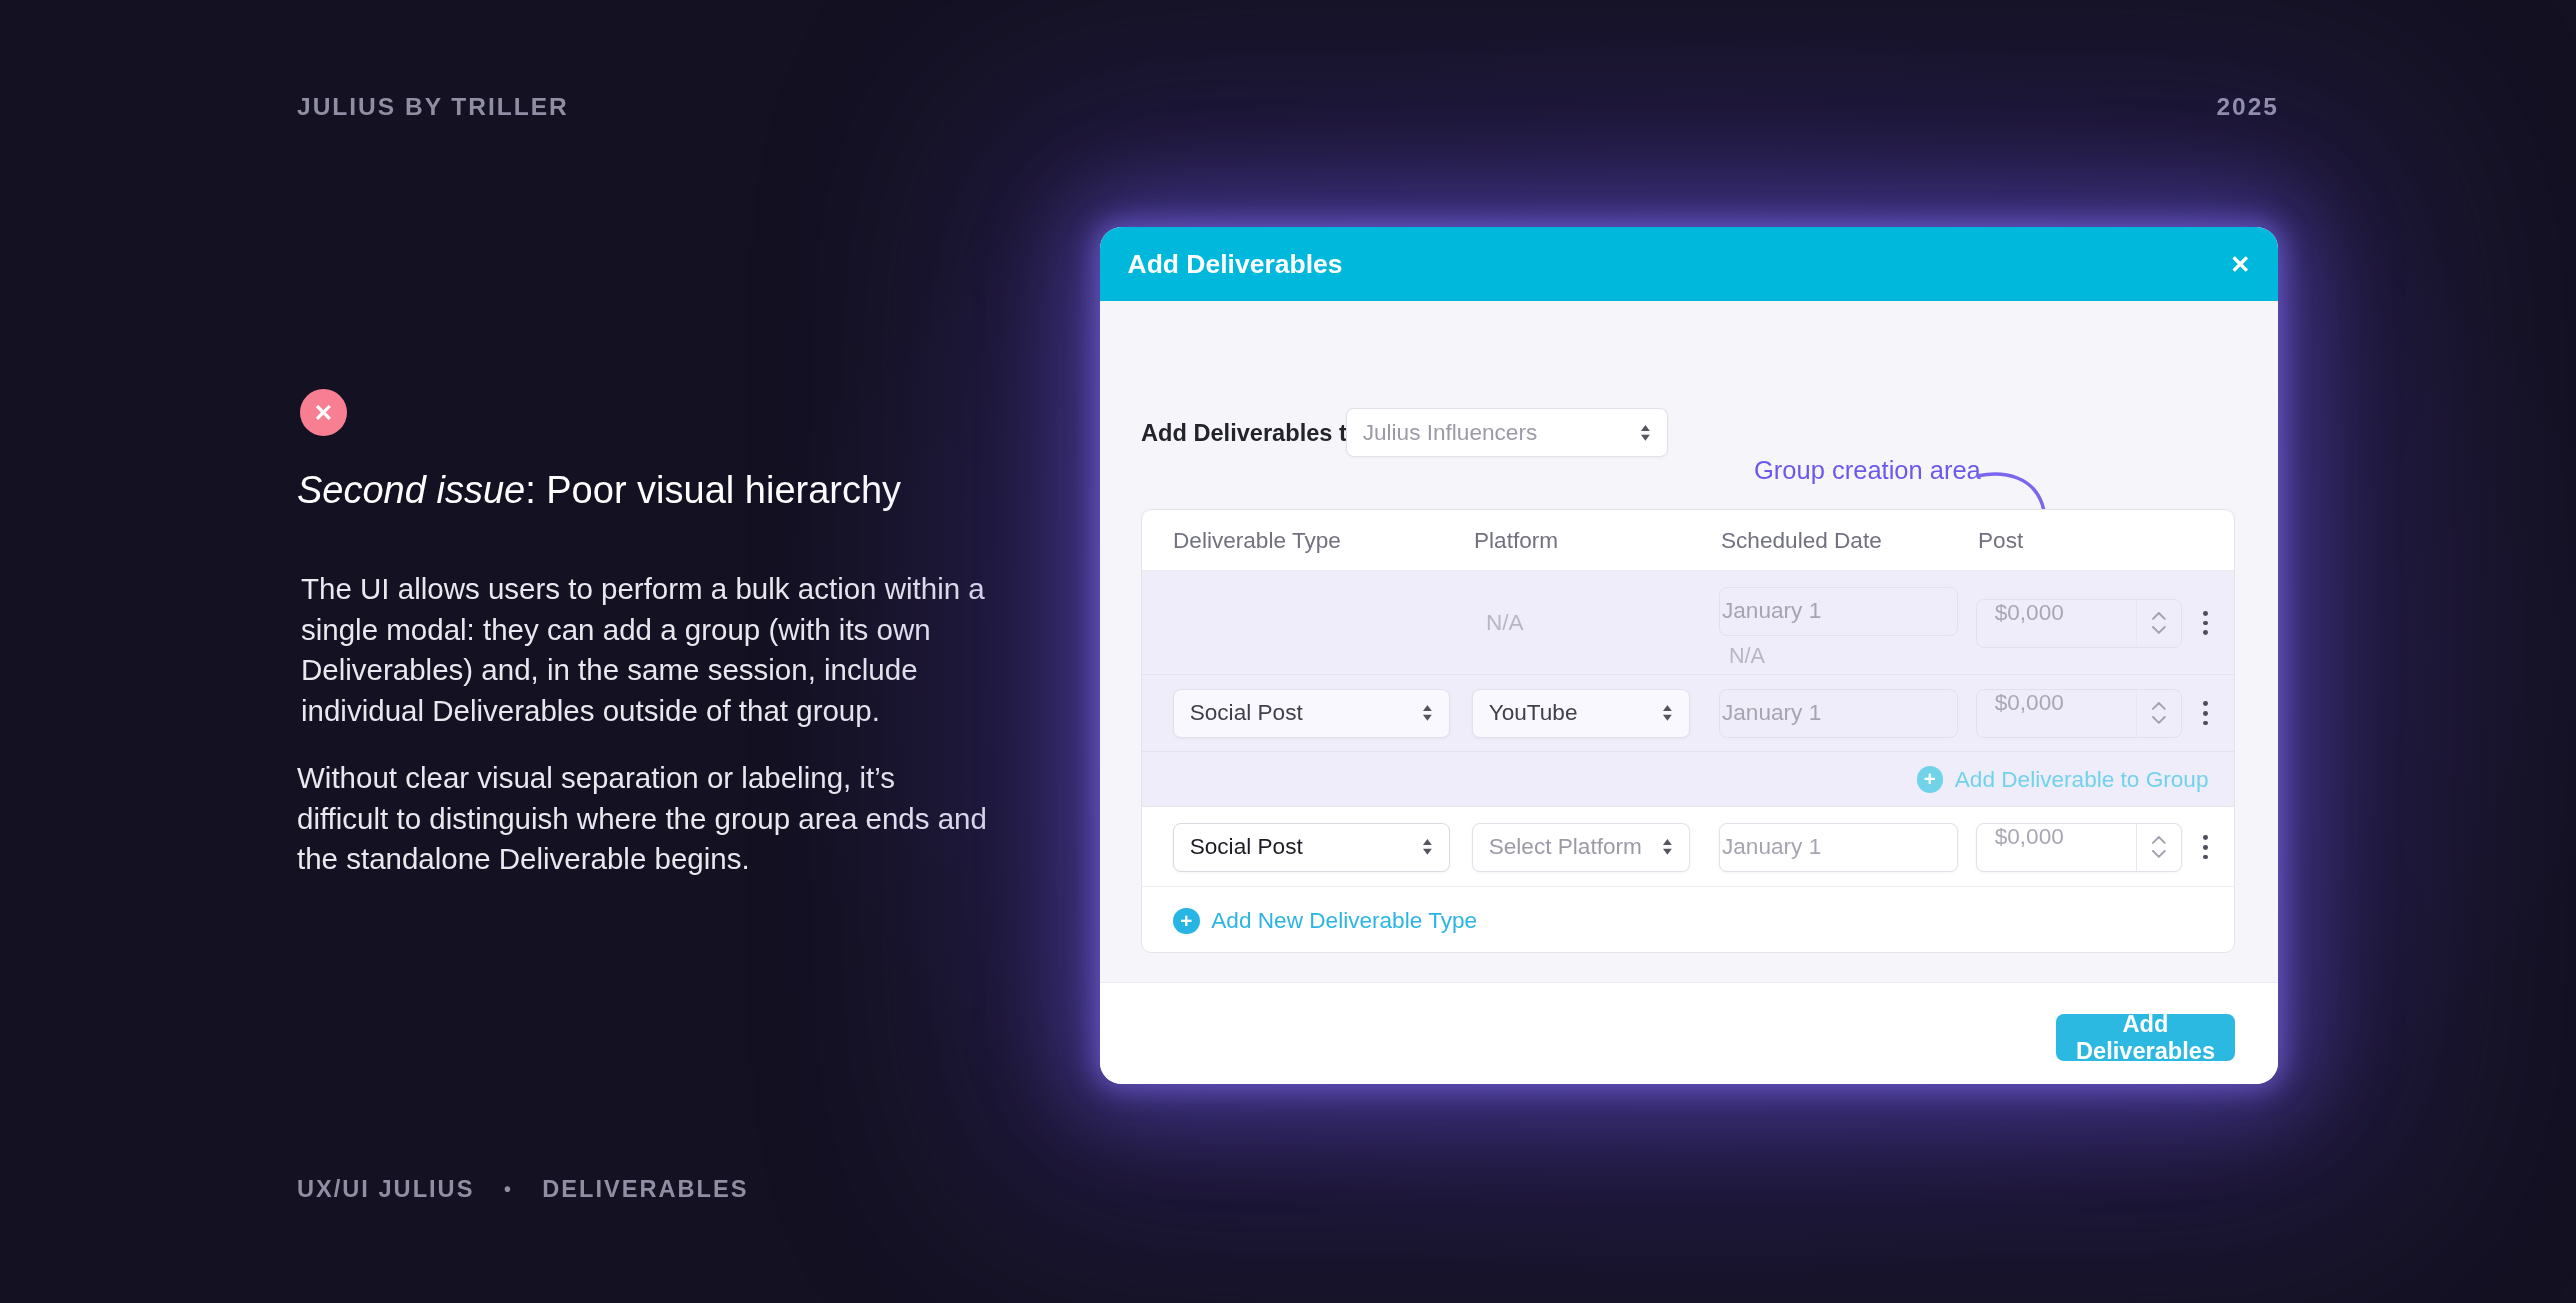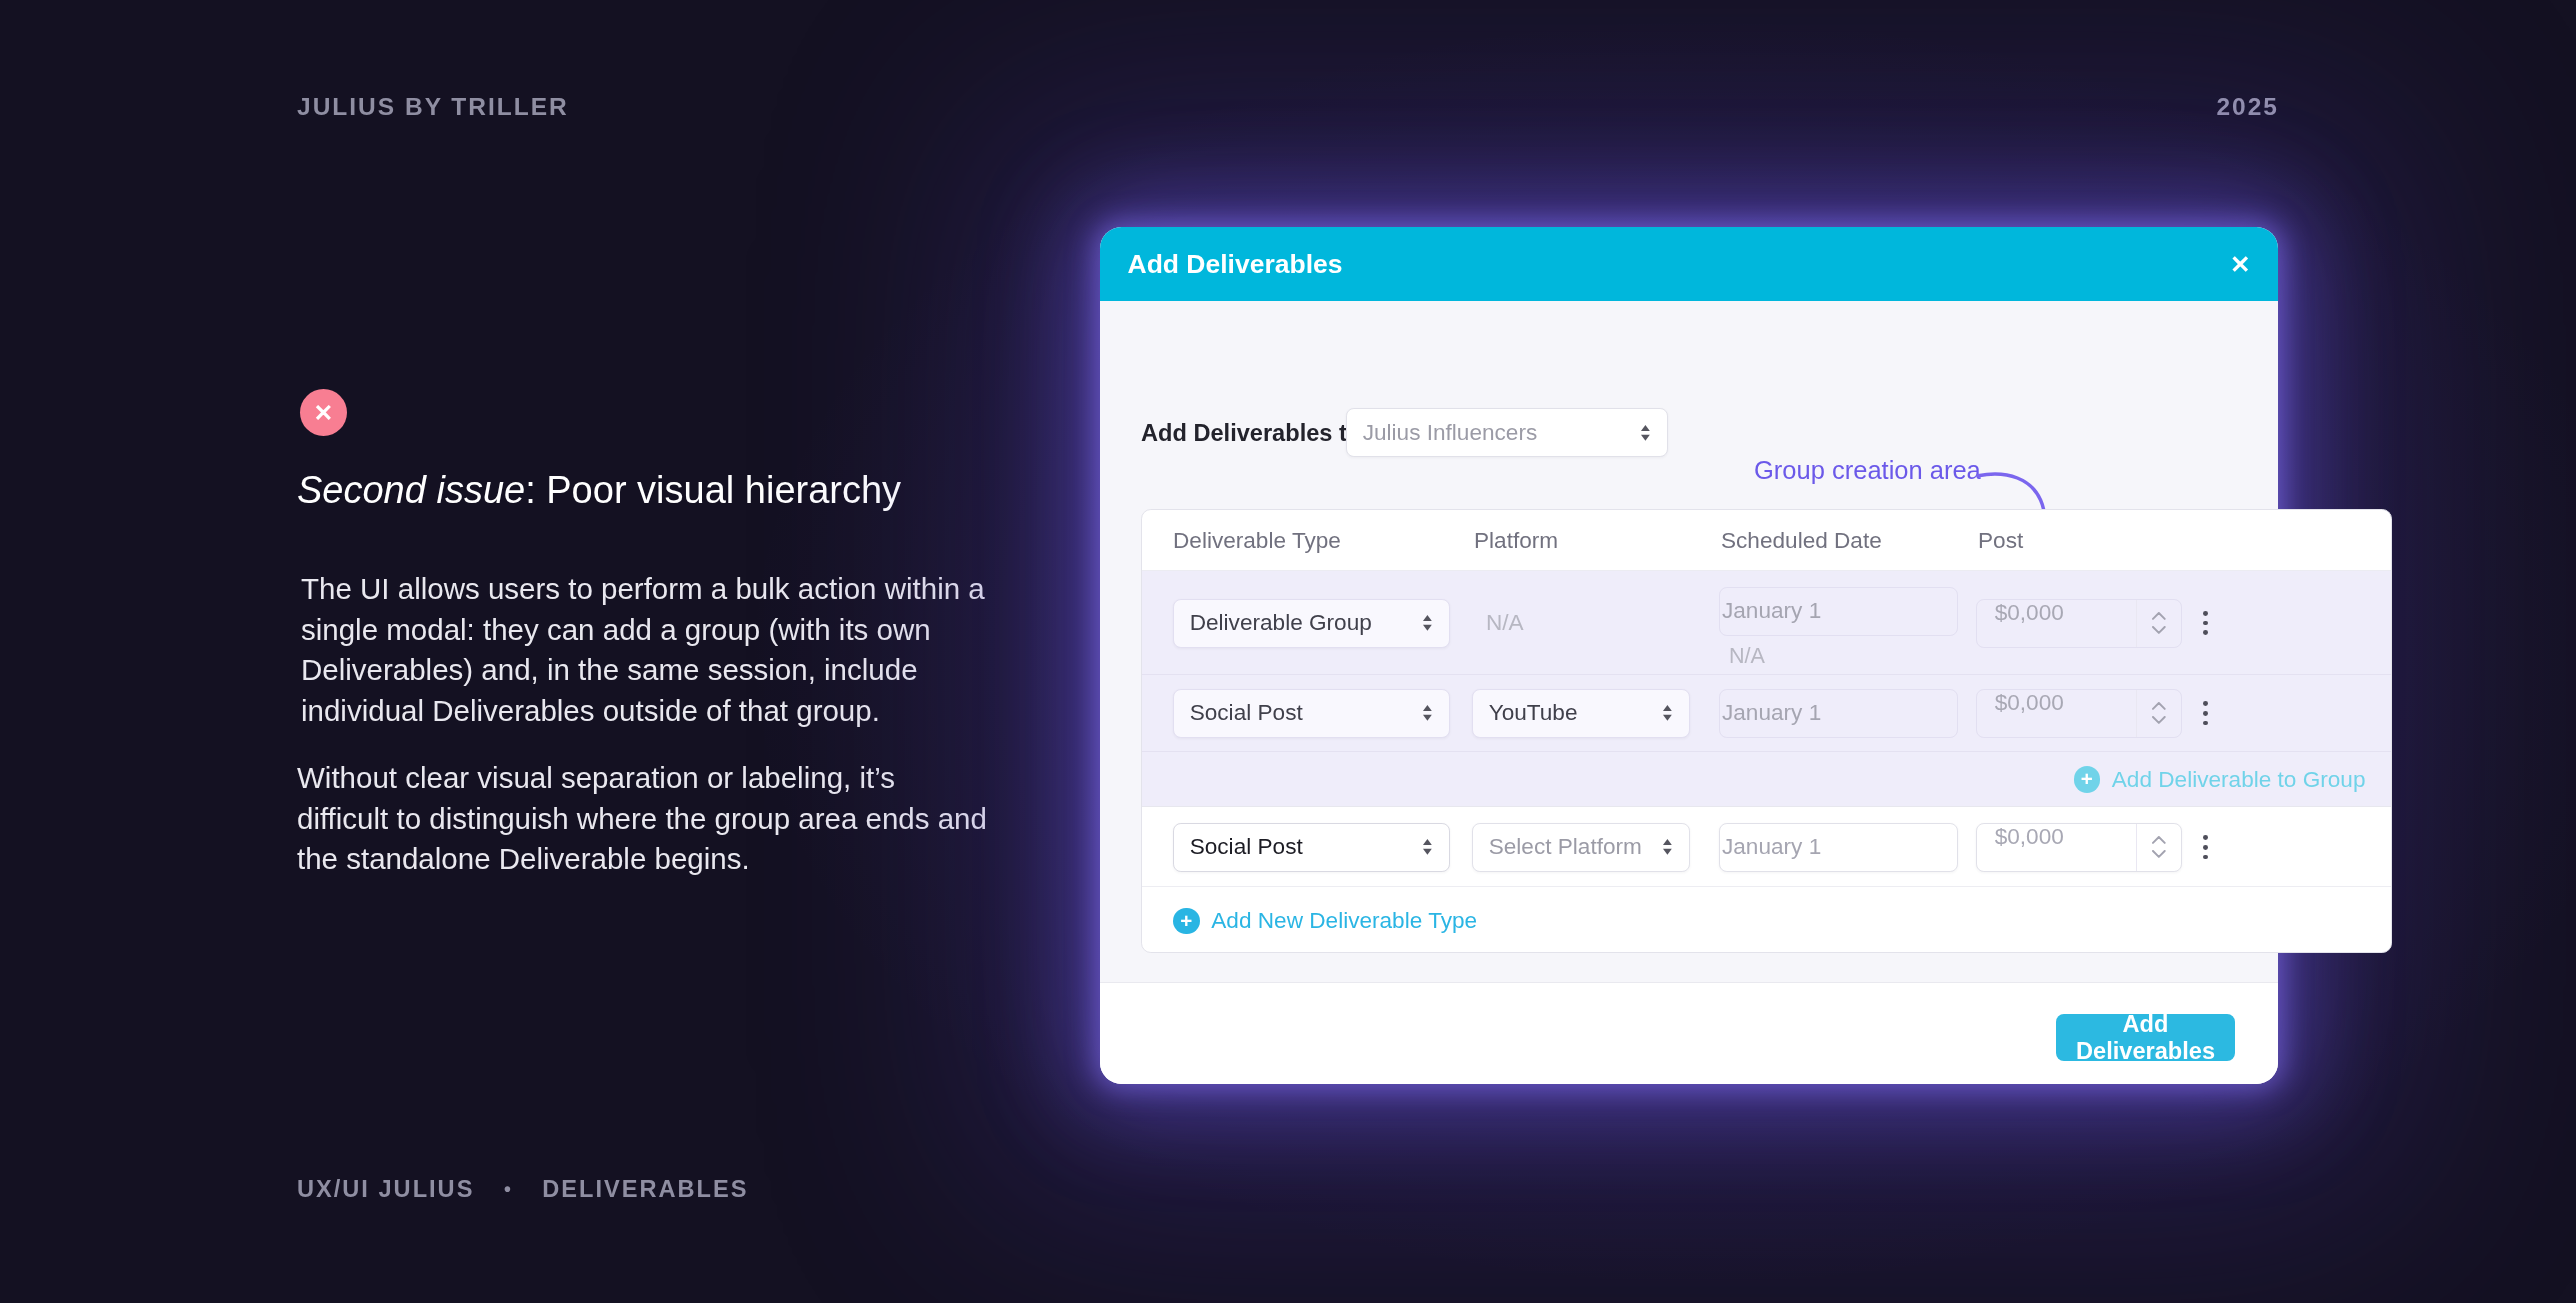--- a/index.html
+++ b/index.html
@@ -83,21 +83,21 @@
     font-size:22.6px; color:#9b9ba6;
   }
   .sel-influencers { position:absolute; left:246px; top:107px; width:322px; }
   .annotation {
     position:absolute; left:654px; top:155px;
     font-size:25.5px; font-weight:500; color:#6b59e9;
   }
   .annotation-arrow { position:absolute; left:868px; top:159px; }
   
   .dtable {
-    position:absolute; left:41px; top:208px; width:1251px; height:444px;
+    position:absolute; left:41px; top:208px; width:1094px; height:444px;
     background:#ffffff; border:1.5px solid #e3e3eb; border-radius:9.8px;
   }
   .t-headrow { position:absolute; left:0; top:0; width:100%; height:61px; border-bottom:1px solid #ececf2; }
   .t-head { position:absolute; top:0; height:61px; display:flex; align-items:center; font-size:22.6px; color:#71717f; }
   .th-1 { left:31px; } .th-2 { left:332px; } .th-3 { left:579px; } .th-4 { left:836px; }
   .group-area { position:absolute; left:0; top:61px; width:100%; height:236px; background:#efedfa; }
   .g-row1 { position:absolute; left:0; top:0; width:100%; height:104px; border-bottom:1px solid #e4e1f1; }
   .g-row2 { position:absolute; left:0; top:104px; width:100%; height:77px; border-bottom:1px solid #e4e1f1; }
   .g-linkrow { position:absolute; left:0; top:181px; width:100%; height:55px; }
   .s-row { position:absolute; left:0; top:296px; width:100%; height:81px; border-top:1px solid #e7e7ee; border-bottom:1px solid #ededf2; background:#ffffff; }
@@ -216,27 +216,20 @@
         <div class="t-headrow">
           <span class="t-head th-1">Deliverable Type</span>
           <span class="t-head th-2">Platform</span>
           <span class="t-head th-3">Scheduled Date</span>
           <span class="t-head th-4">Post</span>
         </div>
 
         <div class="group-area">
 
           <div class="g-row1">
-            <div class="select purple-ctl cell-select c1" style="top:27.5px;">
-              <span class="ctl-text-dark">Deliverable Group</span>
-              <svg class="sort-svg" width="12.8" height="17.7" viewBox="0 0 13 18">
-                  <path d="M6.5 1 L11 7 H2 Z" fill="#55555f"></path>
-                  <path d="M6.5 17 L2 11 H11 Z" fill="#55555f"></path>
-                </svg>
-            </div>
             <span class="na-text" style="top:39px;">N/A</span>
             <div class="dateinput" style="top:15.7px;">
               <span>January 1</span>
             </div>
             <span class="date-sub" style="top:72px;">N/A</span>
             <div class="spend" style="top:27.5px;">
               <span class="val">$0,000</span>
               <div class="spin">
                 <svg width="13.7" height="7.9" viewBox="0 0 14 8">
                     <polyline points="1,7 7,1 13,7" fill="none" stroke="#a3a3b0" stroke-width="2" stroke-linecap="round" stroke-linejoin="round"></polyline>

